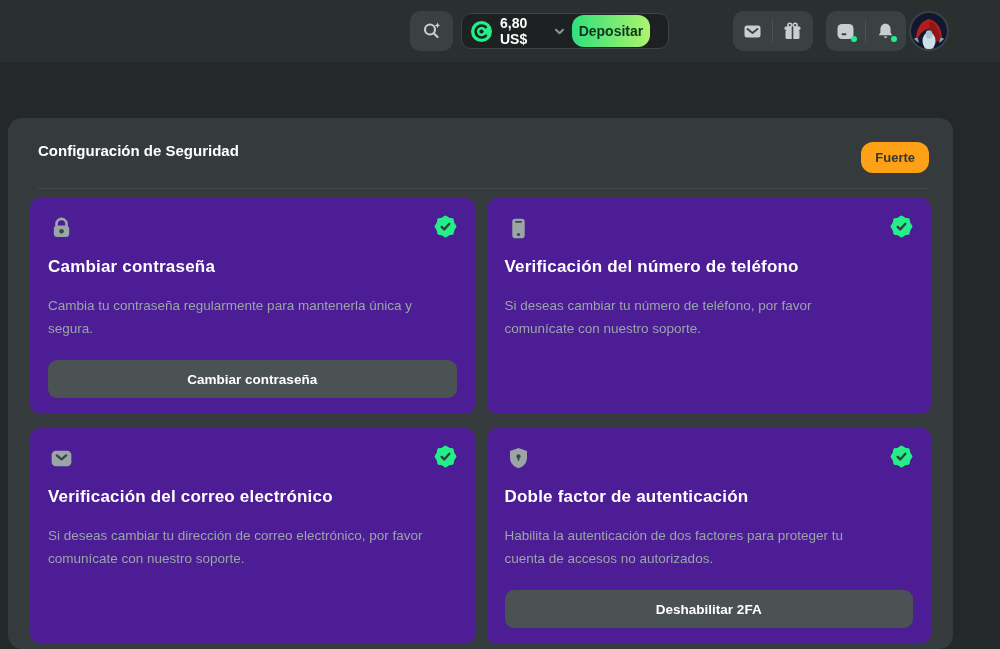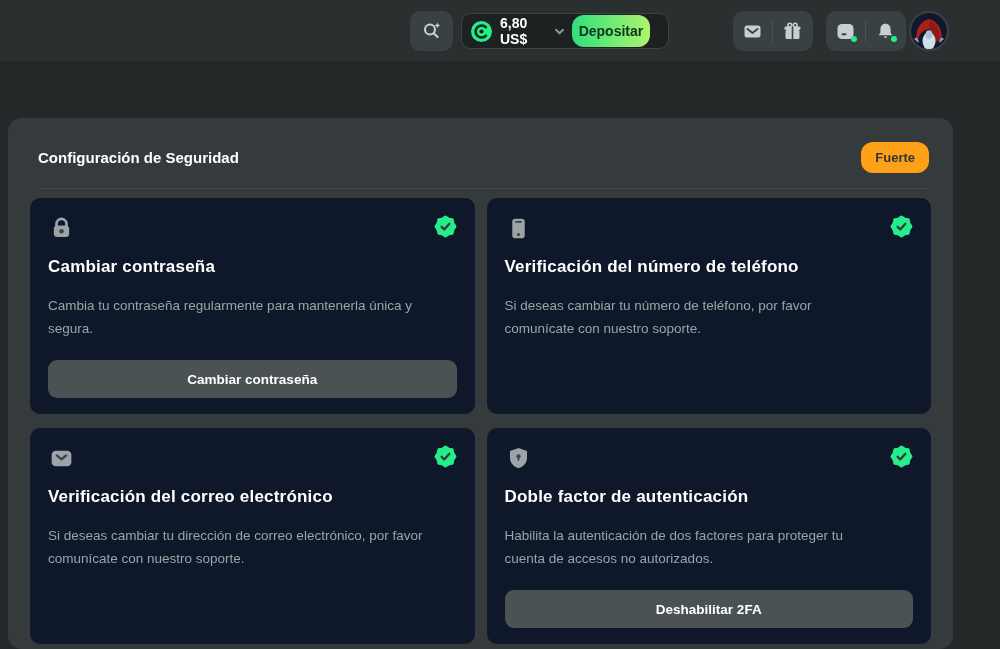--- a/index.html
+++ b/index.html
@@ -28,28 +28,28 @@
   .grp-msgs{left:733px;width:80px;}
   .grp-notif{left:826px;width:80px;}
   .notif-dot{position:absolute;right:8px;bottom:9px;width:6px;height:6px;border-radius:50%;
              background:#24ee89;}
   .avatar{position:absolute;left:909px;top:11px;width:40px;height:40px;border-radius:50%;
           overflow:hidden;cursor:pointer;border:2px solid #3a4142;box-sizing:border-box;}
 
   
   .panel{position:absolute;left:8px;top:118px;width:945px;height:531px;background:#353b3c;
          border-radius:14px;}
-  .panel-head{display:flex;align-items:center;justify-content:space-between;
+  .panel-head{display:flex;align-items:flex-start;justify-content:space-between;
               padding:24px 24px 15px 30px;}
   .panel-title{color:#ffffff;font-size:15px;font-weight:bold;}
   .badge{background:#ffa117;color:#30373a;font-size:13px;font-weight:bold;
          padding:8px 14px;border-radius:12px;cursor:default;}
   .hdiv{margin:0 24px 0 30px;border-top:1px solid rgba(255,255,255,.07);}
   .cards{padding:9px 22px;display:grid;grid-template-columns:1fr 1fr;gap:14px 12px;}
-  .card{background:#0f172a;border-radius:10px;height:216px;box-sizing:border-box;
+  .card{background:#4c1d95;border-radius:10px;height:216px;box-sizing:border-box;
         padding:17px 18px 16px 18px;display:flex;flex-direction:column;}
   .card-top{display:flex;align-items:flex-start;justify-content:space-between;}
   .card-title{margin-top:15px;color:#ffffff;font-size:17px;font-weight:bold;letter-spacing:.2px;}
   .card-desc{margin-top:18px;color:#9aa5a7;font-size:13.5px;line-height:1.68;max-width:93%;}
   .card-btn{margin-top:auto;width:100%;height:38px;background:#4a5253;border:none;border-radius:9px;
             color:#ffffff;font-weight:bold;font-size:13.5px;font-family:inherit;cursor:pointer;}
   .gicon{color:#9ba4a6;}
 </style>
 </head>
 <body>

